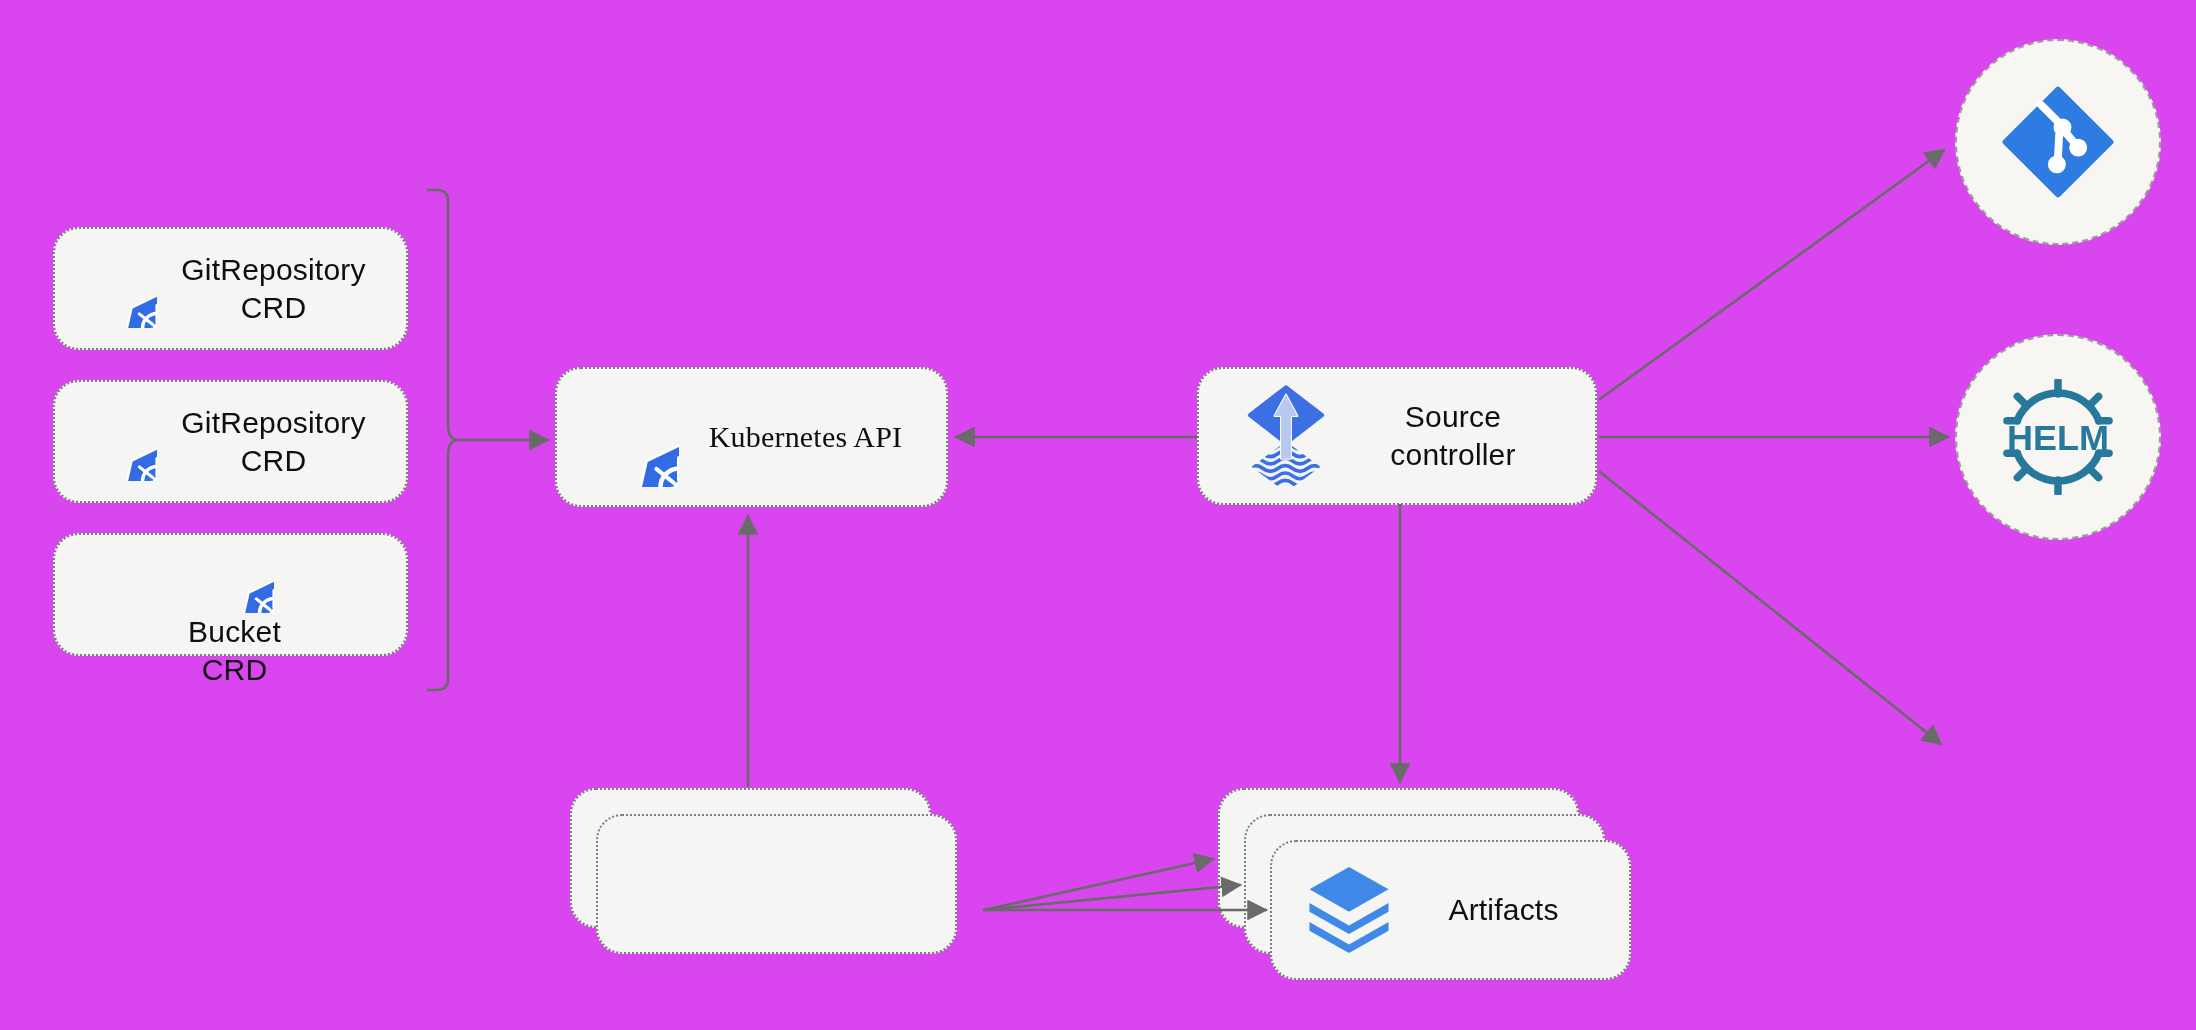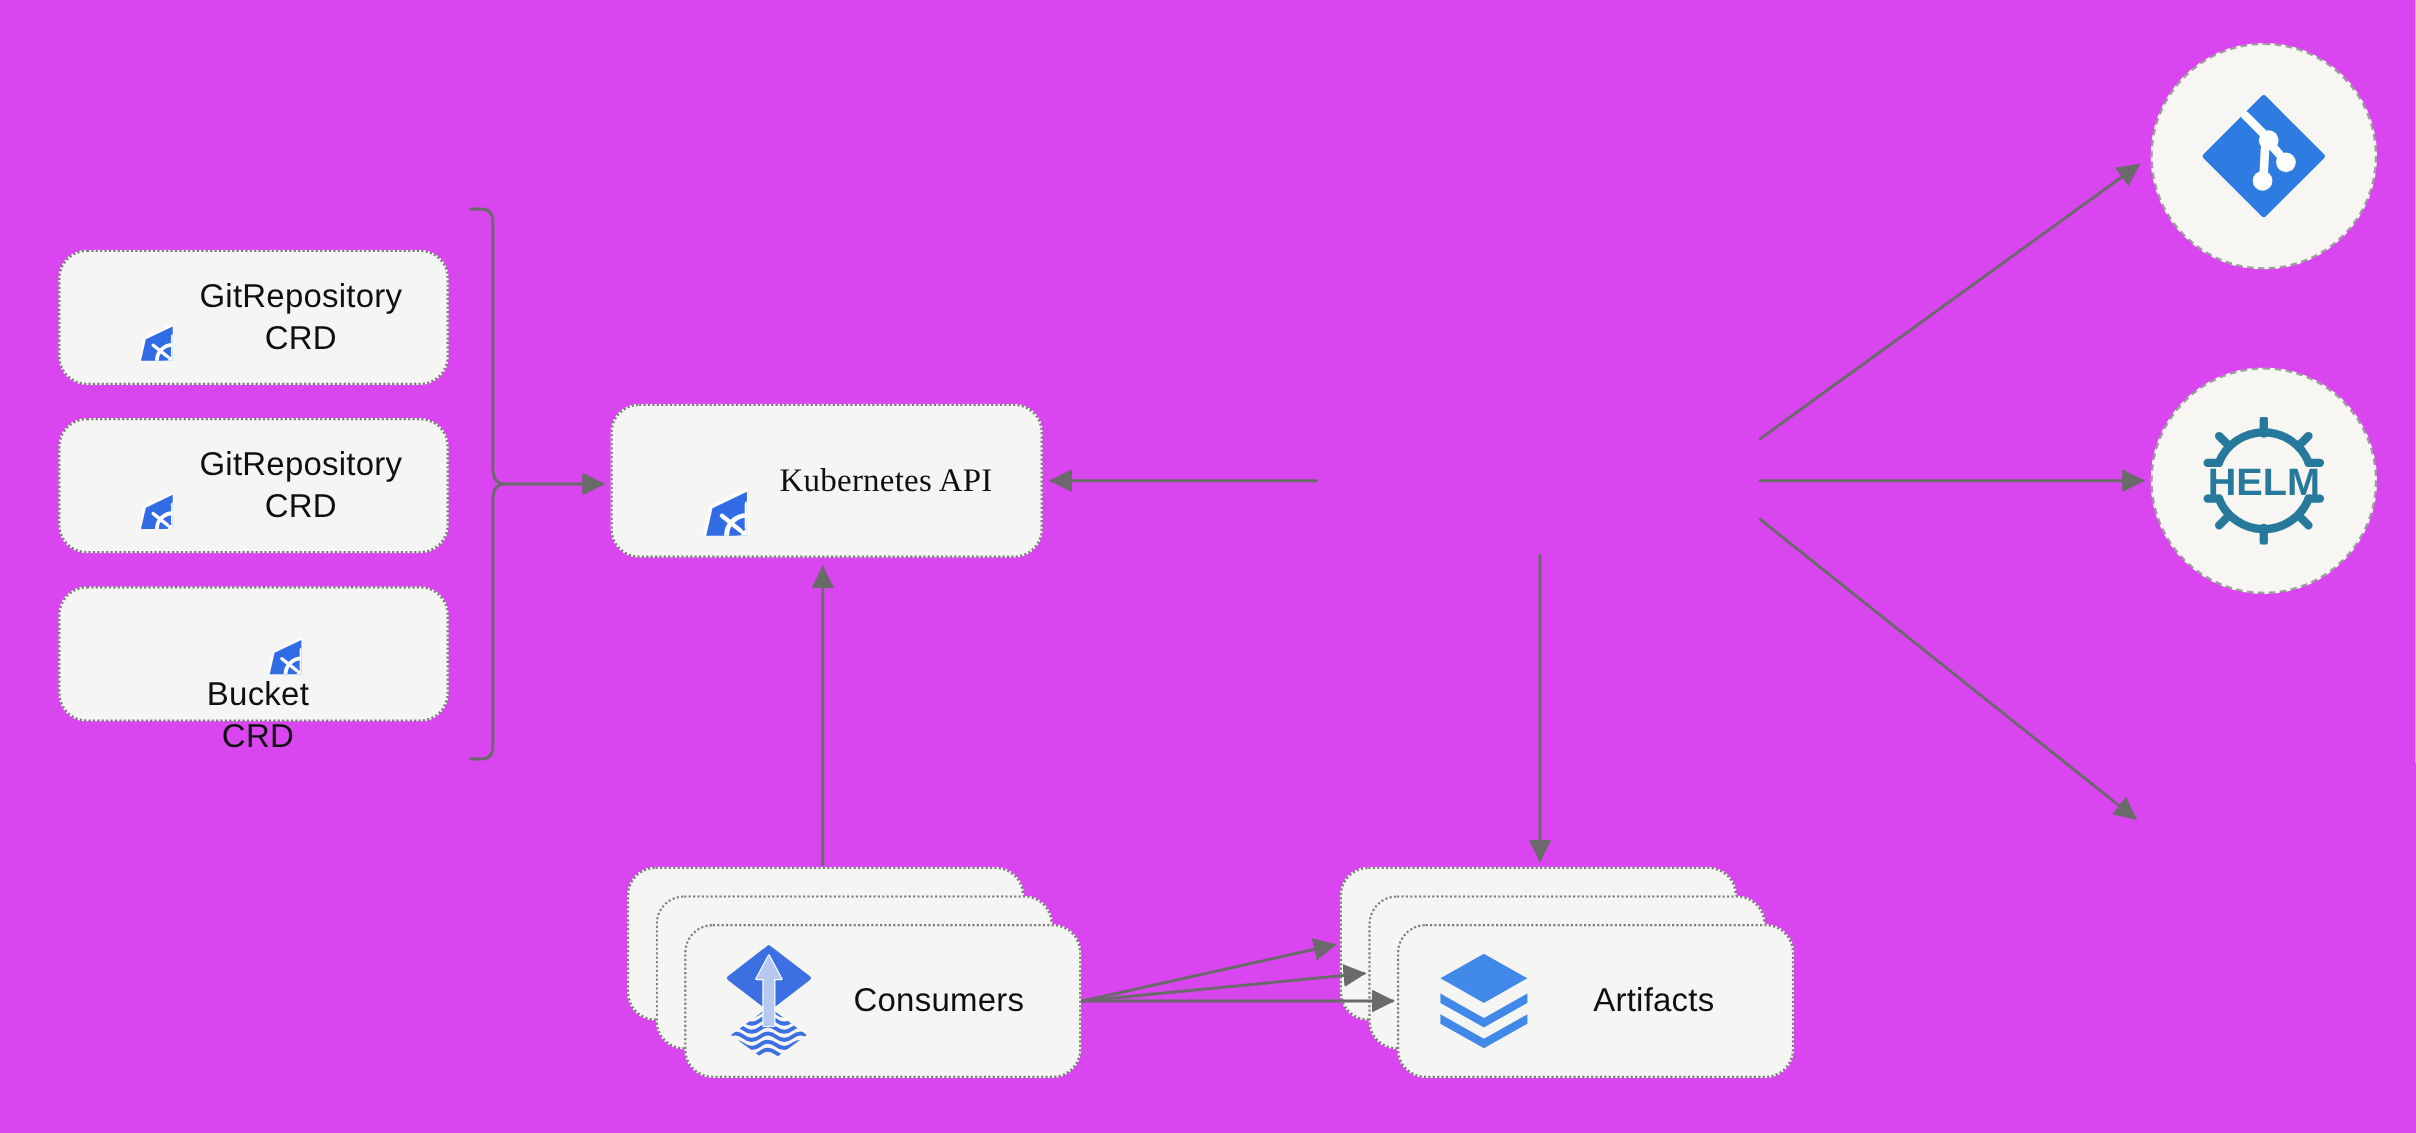--- a/index.html
+++ b/index.html
@@ -123,29 +123,32 @@
     </div>
   </div>
 
   <div class="box" id="kubernetes-api">
     <svg class="icon k8s-lg" viewBox="-50 -50 100 100">
         <use href="#sym-k8s"></use>
       </svg>
     <div class="label">Kubernetes API</div>
   </div>
 
+  <div class="box" id="source-controller">
+    <svg class="icon flux-icon" viewBox="0 0 100 128">
+        <use href="#sym-flux"></use>
+      </svg>
+    <div class="label">
+      <span style="display:block">Source</span>
+      <span style="display:block">controller</span>
+    </div>
+  </div>
 
   <div class="box stack-back" id="consumers-b1"></div>
   <div class="box stack-back" id="consumers-b2"></div>
-  <div class="box" id="consumers">
-    <svg class="icon flux-icon" viewBox="0 0 100 128">
-        <use href="#sym-flux"></use>
-      </svg>
-    <div class="label">Consumers</div>
-  </div>
 
   <div class="box stack-back" id="artifacts-b1"></div>
   <div class="box stack-back" id="artifacts-b2"></div>
   <div class="box" id="artifacts">
     <svg class="icon layers-icon" viewBox="0 0 100 104">
       <g fill="#4189E8">
         <polygon points="50,2 96,28 50,54 4,28"></polygon>
         <path d="M4 44 L50 70 L96 44 L96 54 L50 80 L4 54 Z"></path>
         <path d="M4 66 L50 92 L96 66 L96 76 L50 102 L4 76 Z"></path>
       </g>

